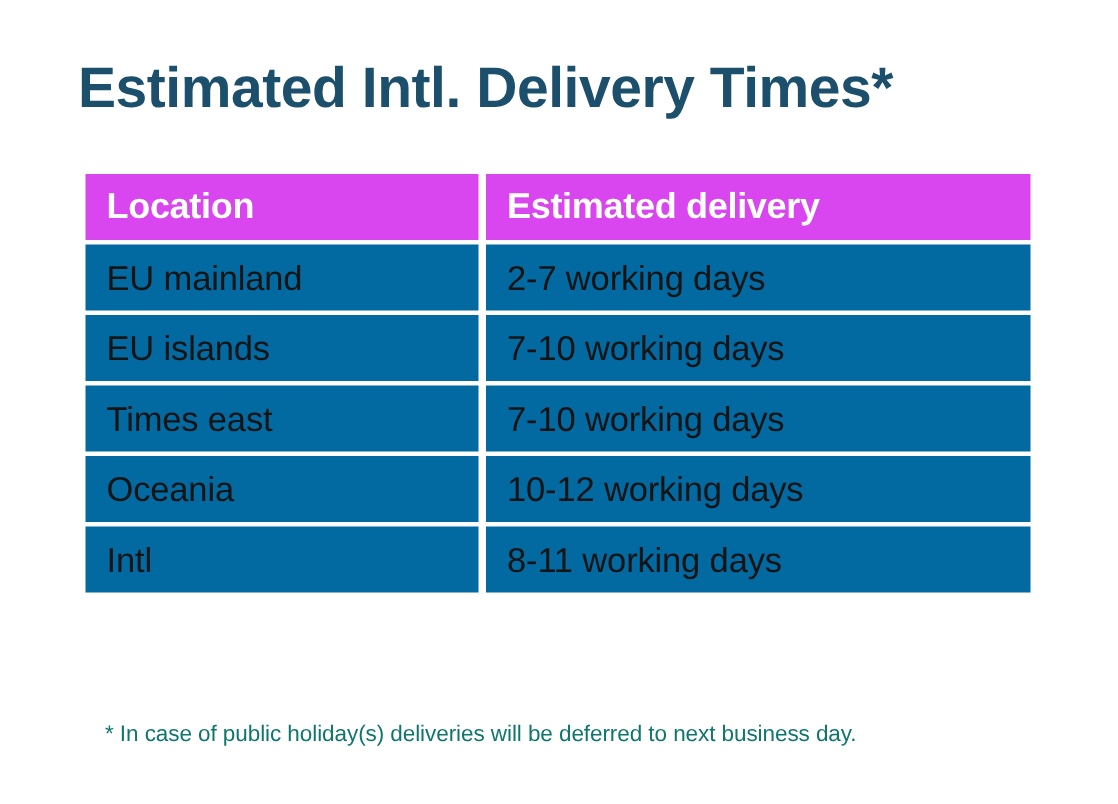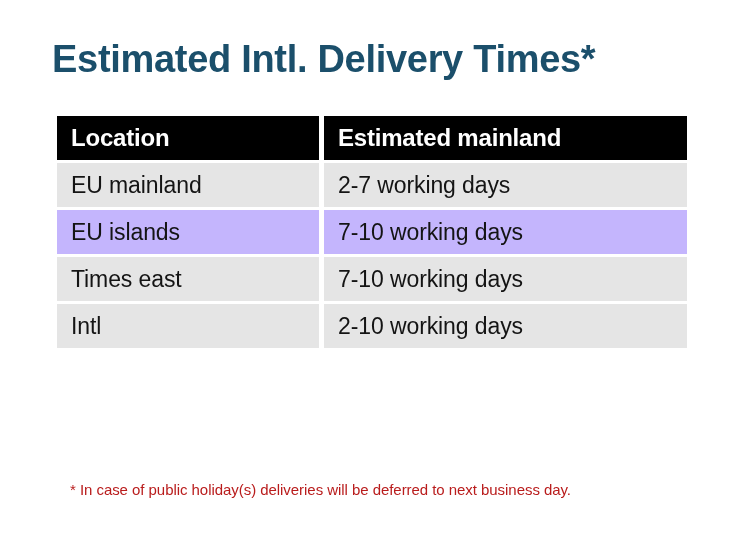--- a/index.html
+++ b/index.html
@@ -50,91 +50,95 @@
   .delivery-table th,
   .delivery-table td {
     padding: 0 0 0 14px;
     text-align: left;
     vertical-align: middle;
     height: 44px;
     box-sizing: border-box;
   }
 
   .delivery-table th {
-    background: #000000;
+    background: #d946ef;
     color: #ffffff;
     font-size: 24px;
     font-weight: 700;
     letter-spacing: -0.2px;
     white-space: nowrap;
   }
 
   .delivery-table td {
     color: #141414;
     font-size: 23px;
     font-weight: 400;
     letter-spacing: -0.1px;
     white-space: nowrap;
   }
 
   .delivery-table tbody tr.row-dark td {
-    background: #e5e5e5;
+    background: #0369a1;
   }
 
   .delivery-table tbody tr.row-light td {
-    background: #c4b5fd;
+    background: #0369a1;
   }
 
   .col-location { width: 262px; }
   .col-delivery { width: 363px; }
 
   .footnote {
     position: absolute;
     left: 70px;
     top: 481px;
     font-size: 15px;
     font-weight: 400;
-    color: #b91c1c;
+    color: #0f766e;
     letter-spacing: -0.05px;
     white-space: nowrap;
   }
 </style>
 </head>
 <body>
 
 <div class="page">
 
   <div class="page-title">Estimated Intl. Delivery Times*</div>
 
   <table class="delivery-table">
     <colgroup>
       <col class="col-location">
       <col class="col-delivery">
     </colgroup>
     <thead>
       <tr>
         <th>Location</th>
-        <th>Estimated mainland</th>
+        <th>Estimated delivery</th>
       </tr>
     </thead>
     <tbody>
       <tr class="row-dark">
         <td>EU mainland</td>
         <td>2-7 working days</td>
       </tr>
       <tr class="row-light">
         <td>EU islands</td>
         <td>7-10 working days</td>
       </tr>
       <tr class="row-dark">
         <td>Times east</td>
         <td>7-10 working days</td>
       </tr>
+      <tr class="row-light">
+        <td>Oceania</td>
+        <td>10-12 working days</td>
+      </tr>
       <tr class="row-dark">
         <td>Intl</td>
-        <td>2-10 working days</td>
+        <td>8-11 working days</td>
       </tr>
     </tbody>
   </table>
 
   <div class="footnote">* In case of public holiday(s) deliveries will be deferred to next business day.</div>
 
 </div>
 
 </body></html>

